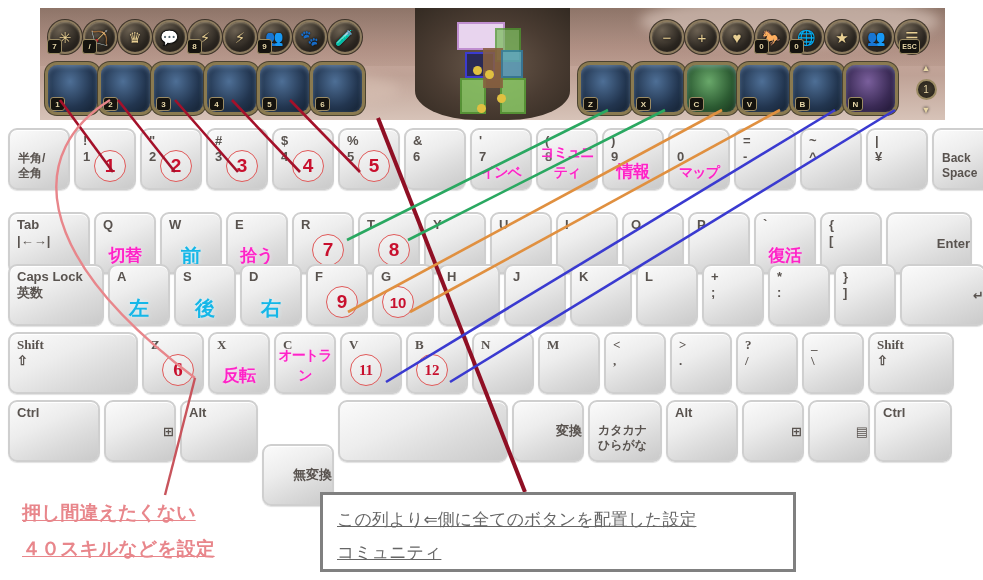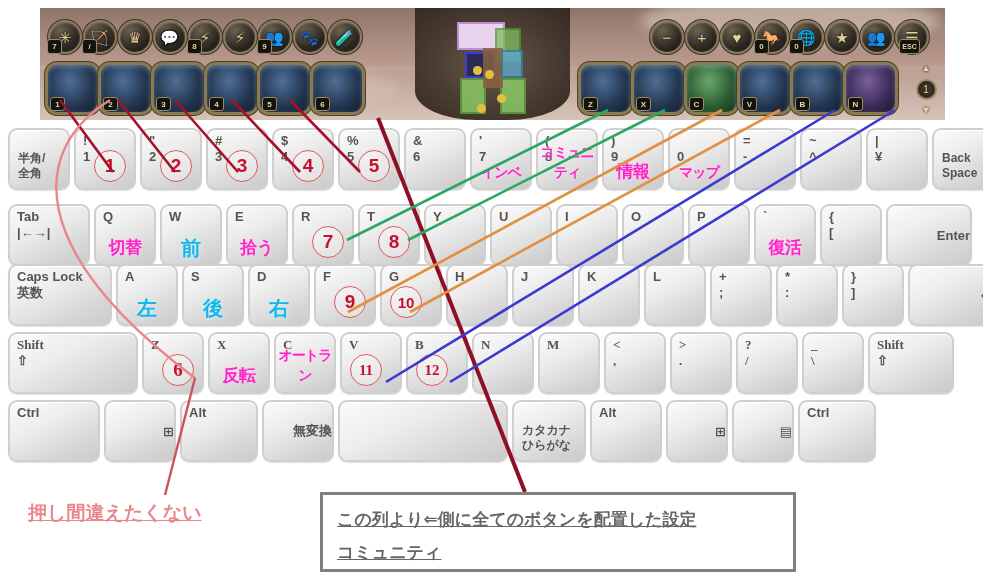--- a/index.html
+++ b/index.html
@@ -70,26 +70,26 @@
   .jp.cyan{color:#14b7e8;text-shadow:0 0 4px #d6f4ff;}
   .key .num{position:absolute;right:8px;bottom:6px;width:30px;height:30px;border-radius:50%;
        border:1.5px solid #e05a5a;color:#c8102e;font-weight:bold;font-size:19px;
        display:flex;align-items:center;justify-content:center;background:rgba(255,255,255,.35);}
   .key .num.two{font-size:15px;}
 
   
   #lines{position:absolute;left:0;top:0;width:983px;height:580px;pointer-events:none;}
 
   
-  #note-left{position:absolute;left:28px;top:495px;color:#e8868b;font-size:19px;
+  #note-left{position:absolute;left:22px;top:495px;color:#e8868b;font-size:19px;
        font-weight:bold;line-height:36px;}
   #note-left div{text-decoration:underline;}
   #note-box{position:absolute;left:320px;top:492px;width:476px;height:80px;
        border:3px solid #808080;background:#fff;padding:8px 14px;box-sizing:border-box;}
-  #note-box div{color:#666;font-size:17px;font-weight:bold;line-height:33px;
+  #note-box div{color:#666;font-size:17px;font-weight:normal;line-height:33px;
        text-decoration:underline;display:inline-block;}
 </style>
 </head>
 <body>
 
 <div id="hud">
   <div class="dark"></div>
   <div class="cloud" style="left:600px;top:-12px;width:300px;height:50px;background:#e4d2c8;"></div>
   <div class="cloud" style="left:120px;top:62px;width:240px;height:40px;background:#d9c2b5;"></div>
 
@@ -280,21 +280,21 @@
         <div class="leg2">^</div>
       </div>
       <div class="key" style="width: 62px;">
         <div class="leg">|</div>
         <div class="leg2">¥</div>
       </div>
       <div class="key" style="width: 66px;">
         <div class="two">Back<br>Space</div>
       </div>
     </div>
-    <div class="krow" style="left: 8px; top: 80px;">
+    <div class="krow" style="left: 8px; top: 88px;">
       <div class="key" style="width: 82px;">
         <div class="leg">Tab</div>
         <div class="leg2">|←→|</div>
       </div>
       <div class="key" style="width: 62px;">
         <div class="leg">Q</div>
         <div class="jp magenta md">切替</div>
       </div>
       <div class="key" style="width: 62px;">
         <div class="leg">W</div>
@@ -333,21 +333,21 @@
       </div>
       <div class="key" style="width: 62px;">
         <div class="leg">{</div>
         <div class="leg2">[</div>
       </div>
       <div class="key" style="width: 86px;">
         <div class="ctr">Enter</div>
       </div>
     </div>
     <div class="krow" style="left: 8px; top: 140px;">
-      <div class="key" style="width: 104px; text-decoration: underline;">
+      <div class="key" style="width: 96px; text-decoration: underline;">
         <div class="leg">Caps Lock</div>
         <div class="leg2">英数</div>
       </div>
       <div class="key" style="width: 62px;">
         <div class="leg">A</div>
         <div class="jp cyan">左</div>
       </div>
       <div class="key" style="width: 62px;">
         <div class="leg">S</div>
         <div class="jp cyan">後</div>
@@ -447,24 +447,27 @@
     <div class="krow" style="left: 8px; top: 276px;">
       <div class="key" style="width: 92px;">
         <div class="leg">Ctrl</div>
       </div>
       <div class="key" style="width: 72px;">
         <div class="ctr">⊞</div>
       </div>
       <div class="key" style="width: 78px;">
         <div class="leg">Alt</div>
       </div>
+      <div class="key" style="width: 72px; margin-top: 44px;">
+        <div class="ctr">無変換</div>
+      </div>
+      <div class="key" style="width: 170px;"></div>
       <div class="key" style="width: 72px;">
-        <div class="ctr">無変換</div>
-      </div>
-      <div class="key" style="width: 170px;"></div>
+        <div class="ctr">変換</div>
+      </div>
       <div class="key" style="width: 74px;">
         <div class="two">カタカナ<br>ひらがな</div>
       </div>
       <div class="key" style="width: 72px;">
         <div class="leg">Alt</div>
       </div>
       <div class="key" style="width: 62px;">
         <div class="ctr">⊞</div>
       </div>
       <div class="key" style="width: 62px;">
@@ -502,18 +505,19 @@
   </g>
 
   <g stroke="#3a3ad0" stroke-width="2.6" fill="none">
     <line x1="835" y1="110" x2="386" y2="382"></line>
     <line x1="895" y1="110" x2="450" y2="382"></line>
   </g>
 </svg>
 
 <div id="note-left">
   <div>押し間違えたくない</div>
+  <div>４０スキルなどを設定</div>
 </div>
 
 <div id="note-box">
   <div>この列より⇐側に全てのボタンを配置した設定</div><br>
   <div>コミュニティ</div>
 </div>
 
 </body></html>

